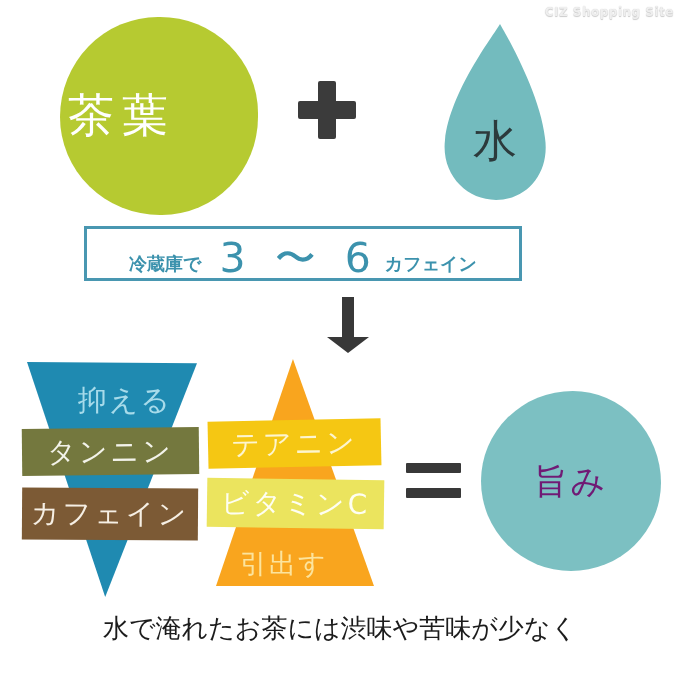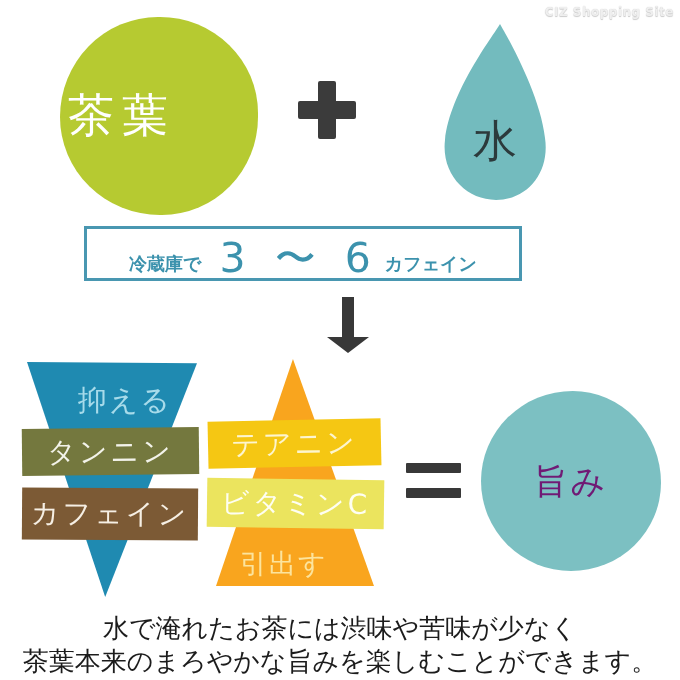--- a/index.html
+++ b/index.html
@@ -244,16 +244,15 @@
   </div>
 
   <div class="abs result-circle">
     <div class="lines">
       <div>旨み</div>
     </div>
   </div>
 
   <div class="abs caption">
     <div>水で淹れたお茶には渋味や苦味が少なく</div>
-    <div>茶葉本来のまろやかな旨みを楽しむことができます。</div>
   </div>
 
 </div>
 
 </body></html>

